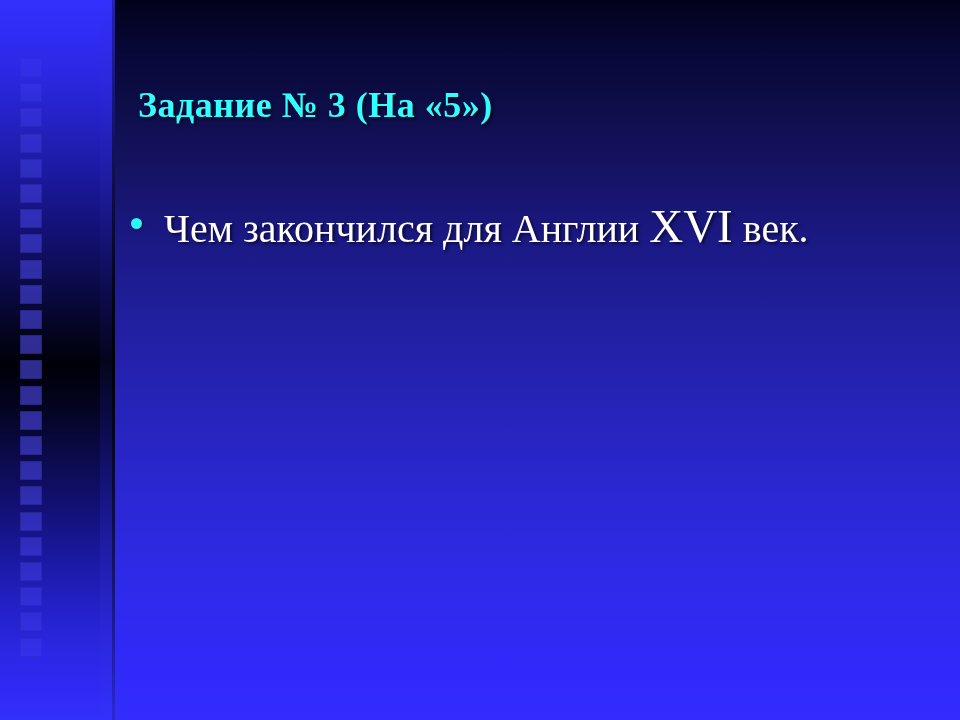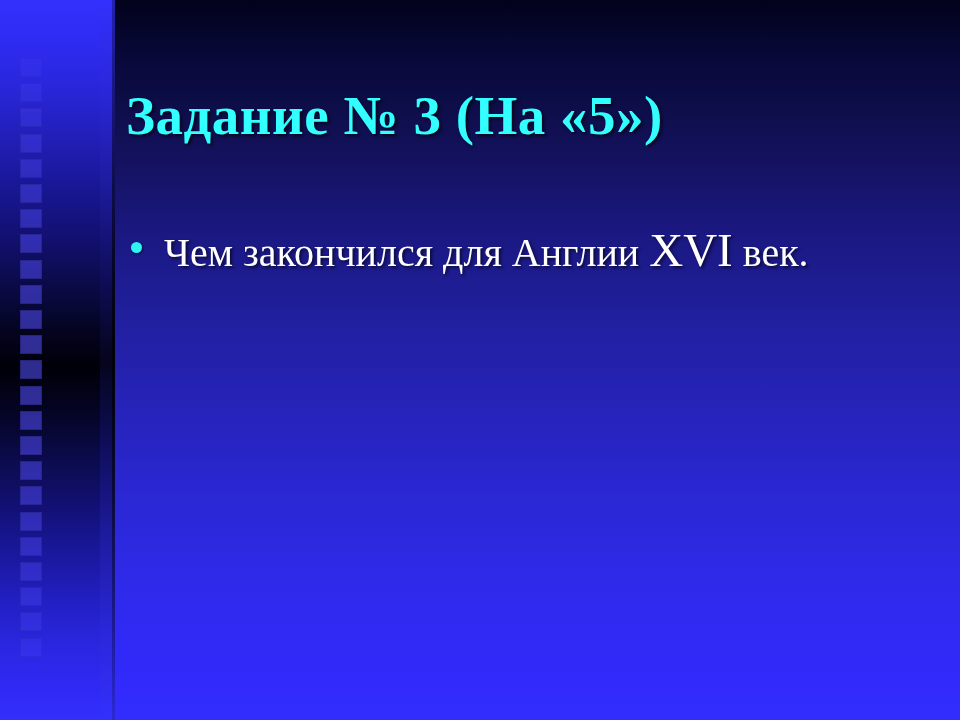--- a/index.html
+++ b/index.html
@@ -102,37 +102,37 @@
     left: 20px;
     width: 22px;
     height: 19px;
     background: rgba(86,80,255,.55);
     box-shadow: 0 0 0 1px rgba(0,0,0,.18) inset;
   }
 
   
   #title {
     position: absolute;
-    left: 126px;
+    left: 138px;
     top: 87px;
     width: 790px;
     color: #33ffff;
-    font-size: 55px;
+    font-size: 36px;
     font-weight: bold;
     line-height: 1.05;
     letter-spacing: .5px;
     text-shadow: 2px 2px 3px rgba(0,0,0,.65);
     white-space: nowrap;
   }
 
   
   #body-list {
     position: absolute;
     left: 126px;
-    top: 220px;
+    top: 196px;
     width: 790px;
   }
   .bullet-row {
     position: relative;
     padding-left: 38px;
   }
   .bullet-mark {
     position: absolute;
     left: 5px;
     top: 22px;

